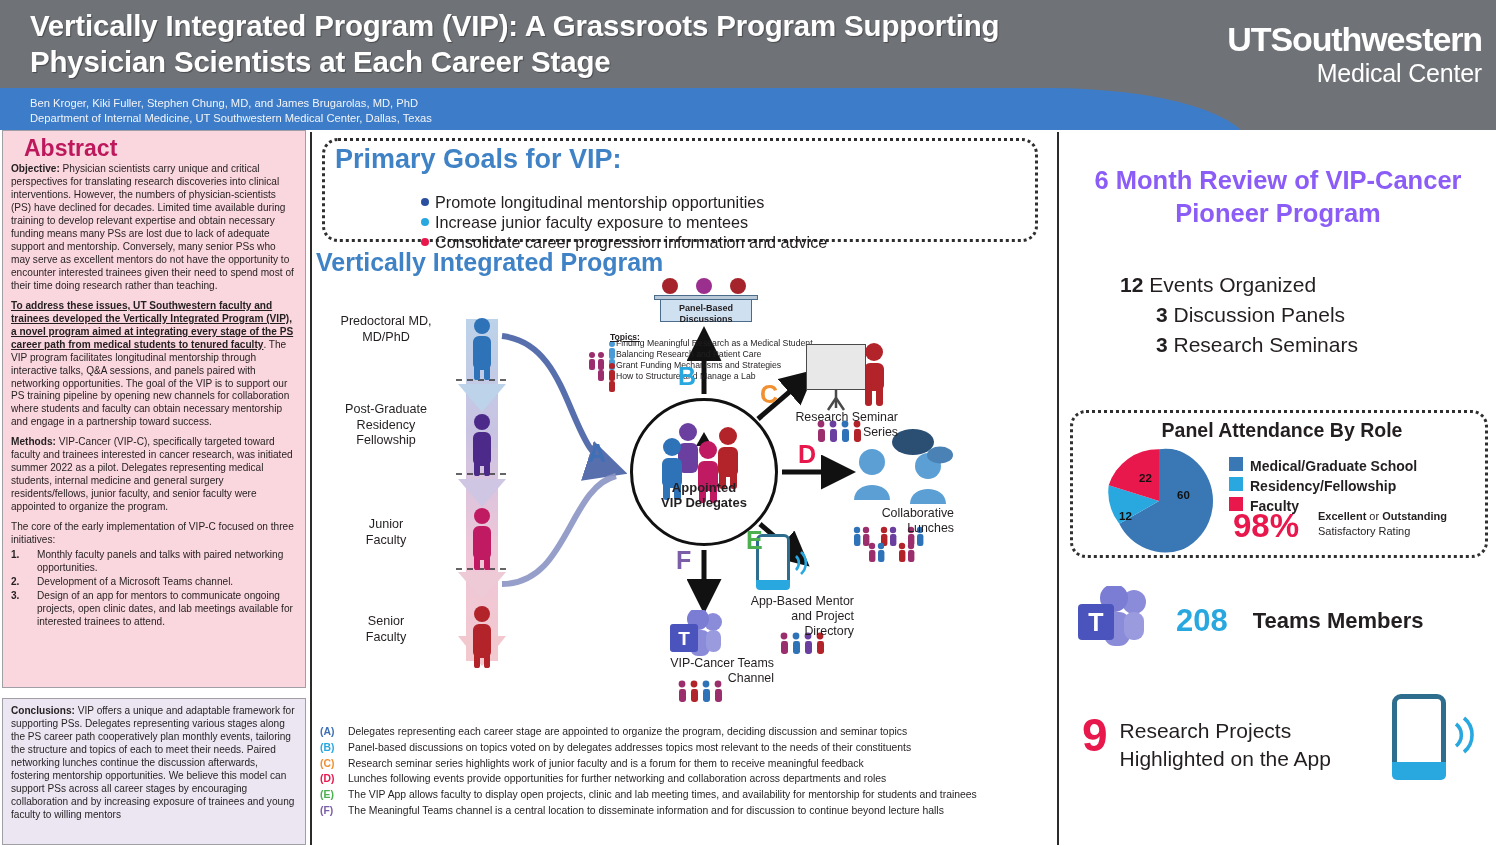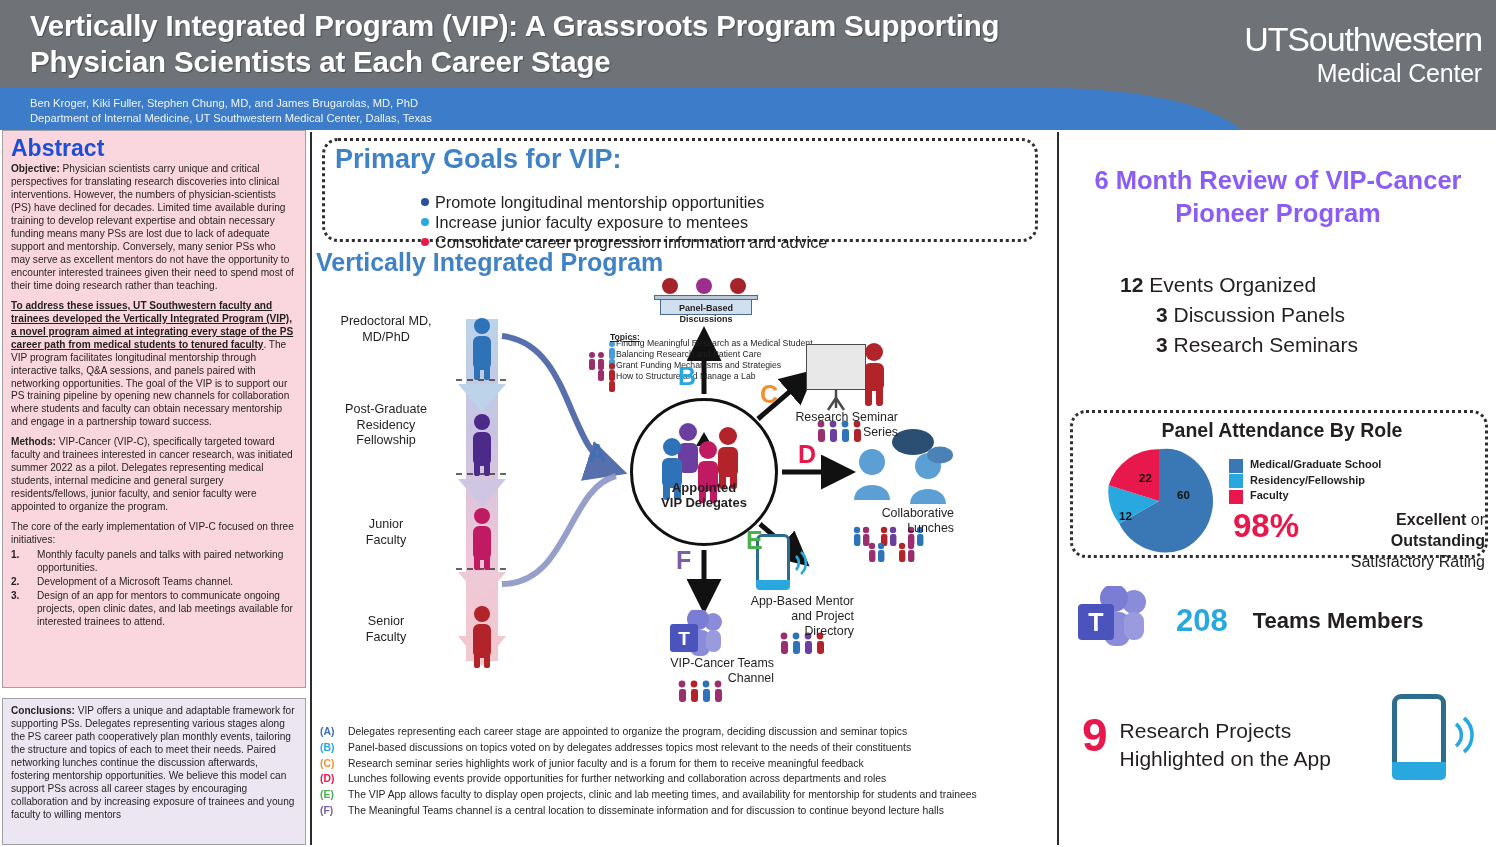--- a/index.html
+++ b/index.html
@@ -5,28 +5,28 @@
   html,body{margin:0;padding:0;background:#fff;}
   body{width:1496px;height:847px;overflow:hidden;font-family:"Liberation Sans",sans-serif;color:#231f20;}
   .poster{position:relative;width:1496px;height:847px;}
 
   
   .header{position:absolute;left:0;top:0;width:1496px;height:130px;background:#6f7276;overflow:hidden;}
   .swoosh{position:absolute;left:-40px;top:88px;width:1290px;height:150px;background:#3d7cc9;border-top-right-radius:200px 60px;}
   .hdr-title{position:absolute;left:30px;top:8px;width:1080px;font-size:29.5px;font-weight:bold;line-height:1.22;color:#fff;letter-spacing:-.2px;text-shadow:1px 1px 1px rgba(0,0,0,.35);}
   .hdr-authors{position:absolute;left:30px;top:96px;width:900px;font-size:11.2px;line-height:1.32;color:#f2f4f7;}
   .logo{position:absolute;right:14px;top:22px;text-align:right;color:#fff;}
-  .logo .l1{font-size:34px;font-weight:normal;letter-spacing:-1.1px;line-height:1;}
+  .logo .l1{font-size:34px;font-weight:bold;letter-spacing:-1.1px;line-height:1;}
   .logo .l2{font-size:25px;font-weight:400;letter-spacing:-.2px;line-height:1.25;margin-top:2px;}
 
   
   .col-left{position:absolute;left:0;top:130px;width:308px;height:717px;}
   .abstract-box{position:absolute;left:2px;top:0;width:304px;height:558px;background:#fad6de;border:1px solid #9f9fa5;box-sizing:border-box;padding:4px 8px 0 8px;}
   .concl-box{position:absolute;left:2px;top:568px;width:304px;height:147px;background:#ece6f2;border:1px solid #9f9fa5;box-sizing:border-box;padding:6px 8px;}
-  .abs-h{font-size:23px;font-weight:bold;color:#1d4ed8;line-height:1;margin:2px 0 3px 0;}
+  .abs-h{font-size:23px;font-weight:bold;color:#be185d;line-height:1;margin:2px 0 3px 13px;}
   .abs-p{font-size:10.1px;line-height:1.285;margin:0 0 7px 0;text-align:left;}
   .abs-p b{font-weight:bold;}
   .abs-u{font-weight:bold;text-decoration:underline;}
   .ol-item{display:flex;font-size:10.1px;line-height:1.285;margin-bottom:1px;}
   .ol-n{font-weight:bold;width:26px;flex:0 0 26px;}
   .ol-t{flex:1;}
 
   .divider{position:absolute;top:132px;width:2px;height:713px;background:#2b2b2b;}
   .div1{left:310px;} .div2{left:1057px;}
 
@@ -44,21 +44,21 @@
   
   .diagram{position:absolute;left:0;top:150px;width:738px;height:435px;}
   .dtext{position:absolute;font-size:12.4px;line-height:1.2;text-align:right;color:#231f20;}
   .stage-lbl{position:absolute;font-size:12.6px;line-height:1.25;text-align:center;color:#231f20;}
 
   .arrowletter{position:absolute;font-size:25px;font-weight:bold;}
 
   .circle{position:absolute;left:314px;top:114px;width:148px;height:148px;border:3.5px solid #111;border-radius:50%;box-sizing:border-box;}
   .circle-lbl{position:absolute;left:314px;top:197px;width:148px;text-align:center;font-size:13px;font-weight:bold;line-height:1.14;}
 
-  .panelbox{position:absolute;left:344px;top:15px;width:92px;height:16px;background:#cfe0f0;border:1.5px solid #4a6b8a;box-sizing:border-box;text-align:center;font-size:9px;font-weight:bold;line-height:1.25;padding-top:3px;}
+  .panelbox{position:absolute;left:344px;top:15px;width:92px;height:23px;background:#cfe0f0;border:1.5px solid #4a6b8a;box-sizing:border-box;text-align:center;font-size:9px;font-weight:bold;line-height:1.25;padding-top:3px;}
   .paneltop{position:absolute;left:338px;top:11px;width:104px;height:5px;background:#b9c9d8;border:1px solid #4a6b8a;box-sizing:border-box;}
 
   .topics-h{position:absolute;left:294px;top:48px;font-size:8.6px;font-weight:bold;text-decoration:underline;}
   .topic-row{position:absolute;left:300px;font-size:8.7px;line-height:1.1;white-space:nowrap;}
 
   .screen{position:absolute;left:490px;top:60px;width:60px;height:46px;background:#e8e8e8;border:1.5px solid #4a4a4a;box-sizing:border-box;}
 
   .phone{position:absolute;left:440px;top:250px;width:34px;height:56px;border:3px solid #2e6d8e;border-radius:6px;box-sizing:border-box;background:#fff;}
   .phone-bot{position:absolute;left:440px;top:296px;width:34px;height:10px;background:#29a8e0;border-radius:0 0 4px 4px;}
 
@@ -73,24 +73,24 @@
   .stats{position:absolute;left:58px;top:136px;}
   .stat{font-size:21px;line-height:1.42;color:#231f20;white-space:nowrap;}
   .stat b{font-weight:bold;}
   .stat.ind{margin-left:36px;}
 
   .pie-box{position:absolute;left:8px;top:276px;width:418px;height:148px;border:3px dotted #2f2f2f;border-radius:16px;box-sizing:border-box;}
   .pie-h{position:absolute;left:0;top:6px;width:418px;text-align:center;font-size:19.5px;font-weight:bold;color:#231f20;}
   .pie{position:absolute;left:32px;top:34px;width:108px;height:108px;border-radius:50%;}
   .pie-num{position:absolute;font-size:11.5px;font-weight:bold;color:#111;}
   .legend{position:absolute;left:156px;top:44px;}
-  .lg-row{display:flex;align-items:flex-end;font-size:11px;font-weight:bold;line-height:1.42;}
+  .lg-row{display:flex;align-items:flex-start;font-size:14px;font-weight:bold;line-height:1.42;}
   .lg-sw{width:14px;height:14px;margin-right:7px;flex:0 0 14px;}
   .pct{position:absolute;left:160px;top:96px;font-size:33px;font-weight:bold;color:#e8174c;line-height:1;}
-  .pct-t{position:absolute;left:245px;top:96px;font-size:16px;line-height:1.32;text-align:right;}
+  .pct-t{position:absolute;left:245px;top:96px;font-size:11px;line-height:1.32;}
   .pct-t b{font-weight:bold;}
 
   .teams-row{position:absolute;left:14px;top:452px;display:flex;align-items:center;}
   .teams-num{font-size:31px;font-weight:bold;color:#29a8e0;margin-left:18px;}
   .teams-txt{font-size:22px;font-weight:bold;margin-left:25px;}
 
   .proj-row{position:absolute;left:20px;top:580px;display:flex;align-items:flex-start;}
   .proj-num{font-size:46px;font-weight:bold;color:#e8174c;line-height:.92;}
   .proj-txt{font-size:21px;line-height:1.32;margin-left:12px;margin-top:3px;}
   .bigphone{position:absolute;left:330px;top:560px;width:54px;height:86px;border:5px solid #2e6d8e;border-radius:9px;box-sizing:border-box;background:#fff;}

